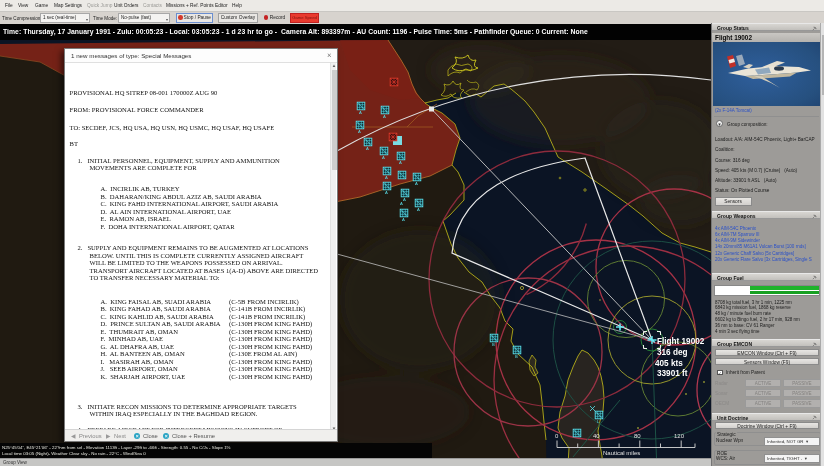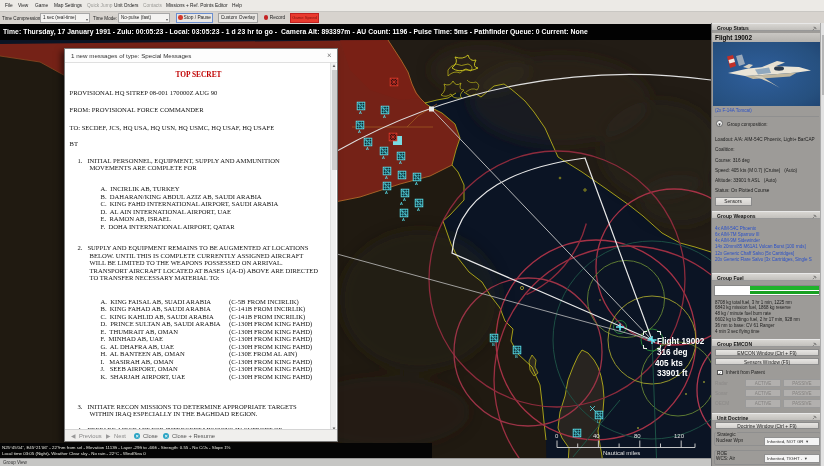--- a/index.html
+++ b/index.html
@@ -190,21 +190,20 @@
           <text x="593" y="438">40</text>
           <text x="634" y="438">80</text>
           <text x="674" y="438">120</text>
 <text x="603" y="455">Nautical miles</text>
 </g>
 </svg></div>
 <div class="abs" id="msgwin">
 <div id="msgtitle">1 new messages of type: Special Messages</div>
 <div id="msgx">×</div>
 <div id="msgbody">
-        <div class="ml" style="top:8.5px;left:0.0px;left:0;width:267px;text-align:center;color:#c00000;font-weight:bold;font-size:7.4px">TOP SECRET</div>
         <div class="ml" style="top:27.0px;left:4.5px;">PROVISIONAL HQ SITREP 08-001 170000Z AUG 90</div>
         <div class="ml" style="top:44.5px;left:4.5px;">FROM: PROVISIONAL FORCE COMMANDER</div>
         <div class="ml" style="top:62.0px;left:4.5px;">TO: SECDEF, JCS, HQ USA, HQ USN, HQ USMC, HQ USAF, HQ USAFE</div>
         <div class="ml" style="top:78.0px;left:4.5px;">BT</div>
         <div class="ml" style="top:95.0px;left:12.5px;">1.&nbsp;&nbsp; INITIAL PERSONNEL, EQUIPMENT, SUPPLY AND AMMUNITION</div>
         <div class="ml" style="top:102.5px;left:24.5px;">MOVEMENTS ARE COMPLETE FOR</div>
         <div class="ml" style="top:123.5px;left:35.5px;">A.&nbsp; INCIRLIK AB, TURKEY</div>
         <div class="ml" style="top:131.0px;left:35.5px;">B.&nbsp; DAHARAN/KING ABDUL AZIZ AB, SAUDI ARABIA</div>
         <div class="ml" style="top:138.5px;left:35.5px;">C.&nbsp; KING FAHD INTERNATIONAL AIRPORT, SAUDI ARABIA</div>
         <div class="ml" style="top:146.0px;left:35.5px;">D.&nbsp; AL AIN INTERNATIONAL AIRPORT, UAE</div>

